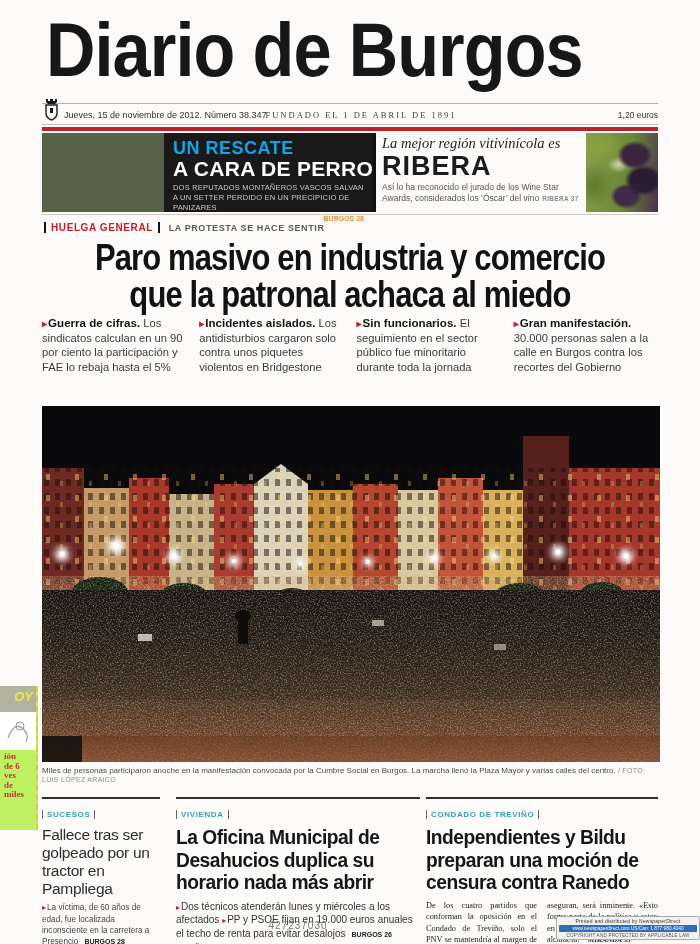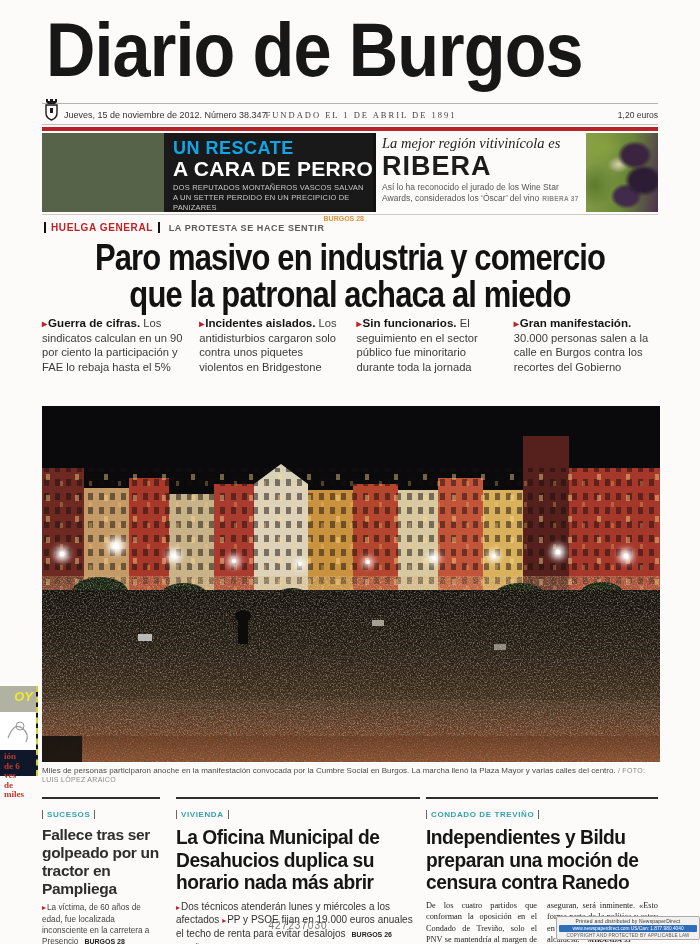--- a/index.html
+++ b/index.html
@@ -68,37 +68,37 @@
   
   .botrule{height:2px;background:#2e2e2e;}
   #rule-b1{left:42px;top:797px;width:118px;}
   #rule-b2{left:176px;top:797px;width:244px;}
   #rule-b3{left:426px;top:797px;width:232px;}
   .kicker-teal{color:#35a2ab;font-weight:bold;font-size:8px;letter-spacing:0.6px;
                border-left:1px solid #666;border-right:1px solid #666;padding:0 4px;}
   #story1{left:42px;top:803px;width:118px;}
   #story2{left:176px;top:803px;width:244px;}
   #story3{left:426px;top:803px;width:232px;}
-  .s1-hl{font-size:15.5px;line-height:18px;font-weight:bold;color:#2e2e2e;letter-spacing:-0.3px;margin-top:5px;}
+  .s1-hl{font-size:15.5px;line-height:18px;font-weight:normal;color:#2e2e2e;letter-spacing:-0.3px;margin-top:5px;}
   .s-small{font-size:8.2px;line-height:1.35;color:#444;margin-top:4px;}
   .s-ref{font-size:7px;font-weight:bold;color:#222;margin-left:6px;}
   .s2-hl{font-size:20px;line-height:22.5px;font-weight:bold;color:#161616;letter-spacing:-0.5px;
          margin-top:5px;transform:scaleX(0.96);transform-origin:left top;white-space:nowrap;}
   .s2-bullets{font-size:10px;line-height:1.32;color:#333;margin-top:6px;}
   #press-code{left:176px;top:920px;width:244px;text-align:center;font-size:10px;color:#777;letter-spacing:1px;}
   .s3-body{font-family:"Liberation Serif", serif;font-size:8.3px;line-height:1.4;color:#222;
            margin-top:6px;column-count:2;column-gap:10px;text-align:justify;}
   
   #watermark{left:556px;top:916px;width:138px;background:#f2f1ef;border:1px solid #aaa;border-radius:2px;
              padding:1px 2px;text-align:center;}
   .wm1{font-size:5px;color:#333;letter-spacing:0.2px;}
   .wm-bar{background:#2f6db8;color:#fff;font-size:4.8px;border-radius:1px;padding:1px 0;margin:1px 0;white-space:nowrap;overflow:hidden;}
   .wm3{font-size:4.6px;color:#555;letter-spacing:0.2px;white-space:nowrap;overflow:hidden;}
   
-  #promo{left:0;top:686px;width:36px;height:90px;border-right:2px dashed #d9cf2a;background:#0f172a;}
+  #promo{left:0;top:686px;width:36px;height:144px;border-right:2px dashed #d9cf2a;background:#bef264;}
   #promo-top{height:26px;background:#b2b2a2;color:#f0e92c;font-weight:bold;font-style:italic;
              font-size:13px;text-align:right;padding:3px 3px 0 0;box-sizing:border-box;}
   #promo-mid{height:38px;background:#fff;}
   #promo-lines{padding:2px 0 0 4px;font-weight:bold;color:#c0392b;font-size:9px;line-height:9.5px;
                font-family:"Liberation Serif", serif;}
 </style>
 </head>
 <body>
 
 <div id="page">

